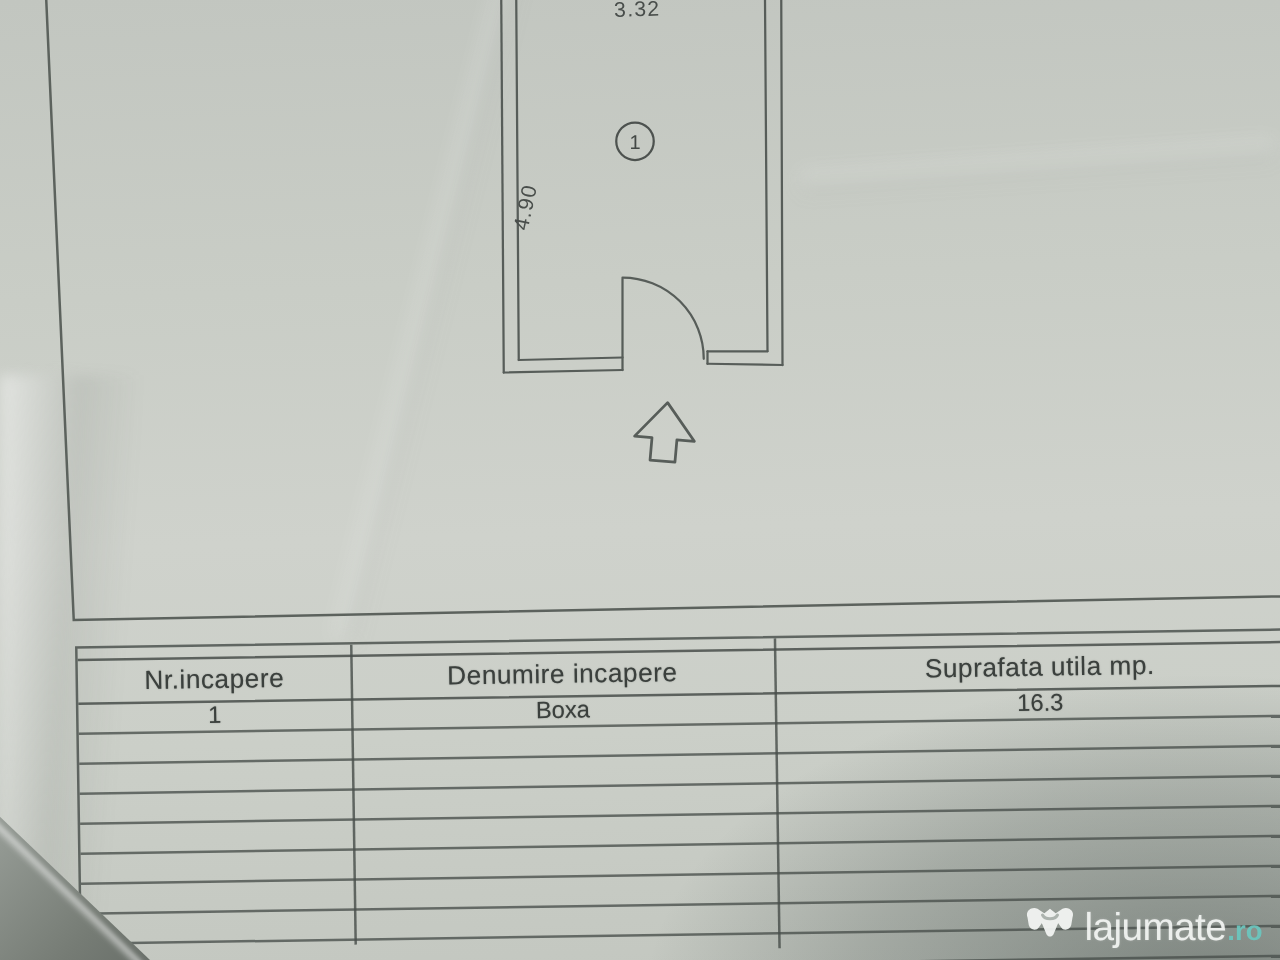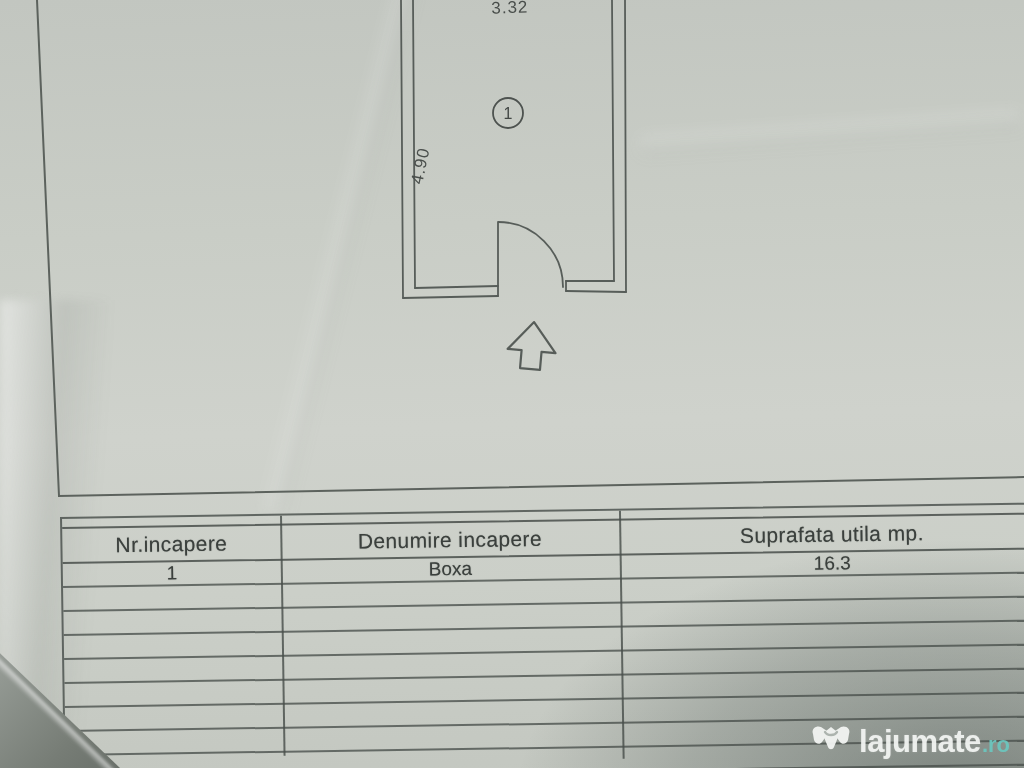--- a/index.html
+++ b/index.html
@@ -39,21 +39,21 @@
     align-items:center;font-size:19px;}
   .cell{text-align:center;}
   .c1{width:218px;} .c2{width:339px;} .c3{flex:1;}
   .vsep{position:absolute;top:0;width:2px;background:rgba(72,78,74,0.82);}
   .vsep.s1{left:218px;height:240px;}
   .vsep.s2{left:557px;height:248px;}
   .soft{text-shadow:0 0 1px rgba(60,66,62,0.55);}
 
   
   .wm{position:absolute;right:14px;bottom:8px;display:flex;align-items:center;gap:7px;opacity:0.94;}
-  .wm .brand{font-size:31px;font-weight:bold;letter-spacing:-0.5px;color:#f3f5f3;
+  .wm .brand{font-size:31px;font-weight:normal;letter-spacing:-0.5px;color:#f3f5f3;
     text-shadow:0 0 2px rgba(255,255,255,0.25);}
   .wm .tld{font-size:22px;font-weight:bold;color:#6cc6be;margin-left:1px;text-align:right;}
 </style>
 </head>
 <body>
 
 <div class="overlay shade-br"></div>
 <div class="fold-left"></div>
 <div class="crease-1"></div>
 <div class="crease-2"></div>

